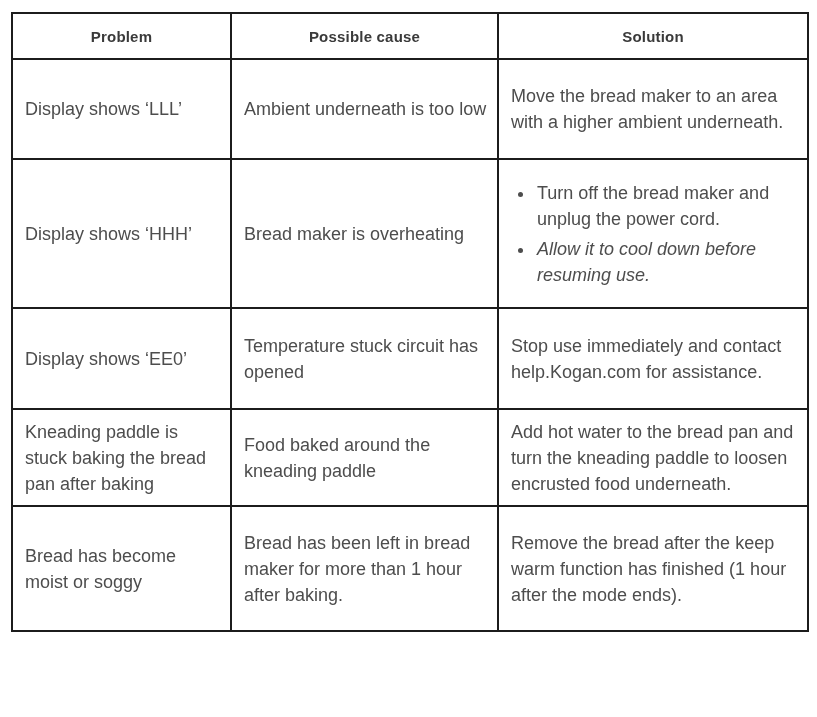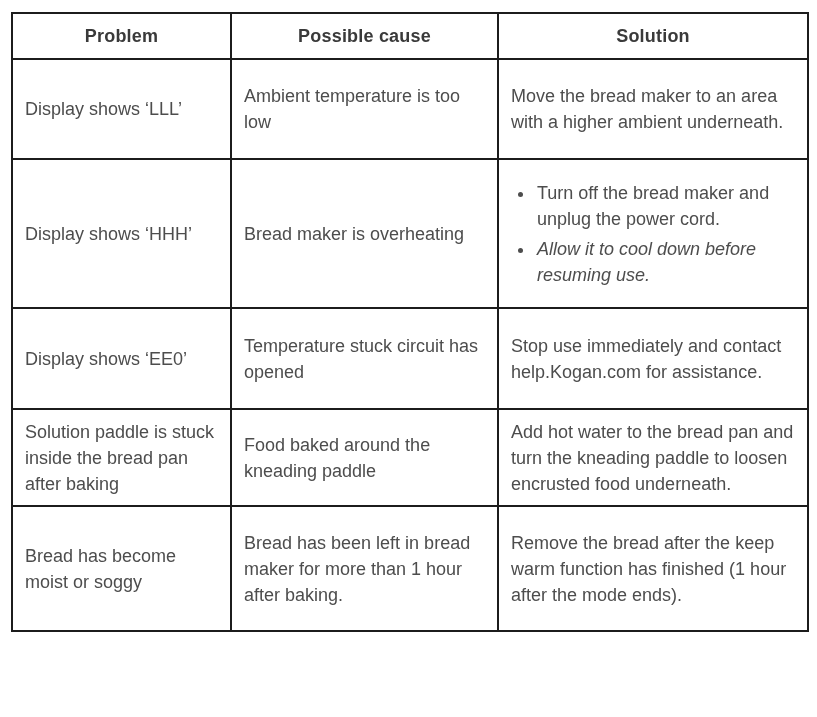--- a/index.html
+++ b/index.html
@@ -22,21 +22,21 @@
     background: #ffffff;
   }
   table.trouble-table th,
   table.trouble-table td {
     border: 2px solid #1c1c1c;
     vertical-align: middle;
     box-sizing: border-box;
   }
   table.trouble-table th {
     height: 46px;
-    font-size: 18px;
+    font-size: 15px;
     font-weight: bold;
     color: #3a3a3a;
     text-align: center;
     padding: 4px 8px;
     letter-spacing: 0.2px;
   }
   table.trouble-table td {
     font-size: 18px;
     line-height: 26px;
     color: #4d4d4d;
@@ -77,40 +77,40 @@
     <thead>
       <tr id="header-row">
           <th>Problem</th>
           <th>Possible cause</th>
           <th>Solution</th>
         </tr>
     </thead>
     <tbody id="table-body">
         <tr>
           <td>Display shows ‘LLL’</td>
-          <td>Ambient temperature is too low</td>
+          <td>Ambient underneath is too low</td>
           <td>Move the bread maker to an area with a higher ambient underneath.</td>
         </tr>
         <tr>
           <td>Display shows ‘HHH’</td>
           <td>Bread maker is overheating</td>
           <td>
             <ul class="bullet-list">
               <li>Turn off the bread maker and unplug the power cord.</li>
               <li>Allow it to cool down before resuming use.</li>
             </ul>
           </td>
         </tr>
         <tr>
           <td>Display shows ‘EE0’</td>
           <td>Temperature stuck circuit has opened</td>
           <td>Stop use immediately and contact help.Kogan.com for assistance.</td>
         </tr>
         <tr>
-          <td>Solution paddle is stuck inside the bread pan after baking</td>
+          <td>Kneading paddle is stuck baking the bread pan after baking</td>
           <td>Food baked around the kneading paddle</td>
           <td>Add hot water to the bread pan and turn the kneading paddle to loosen encrusted food underneath.</td>
         </tr>
         <tr>
           <td>Bread has become moist or soggy</td>
           <td>Bread has been left in bread maker for more than 1 hour after baking.</td>
           <td>Remove the bread after the keep warm function has finished (1 hour after the mode ends).</td>
         </tr>
       </tbody>
   </table>

